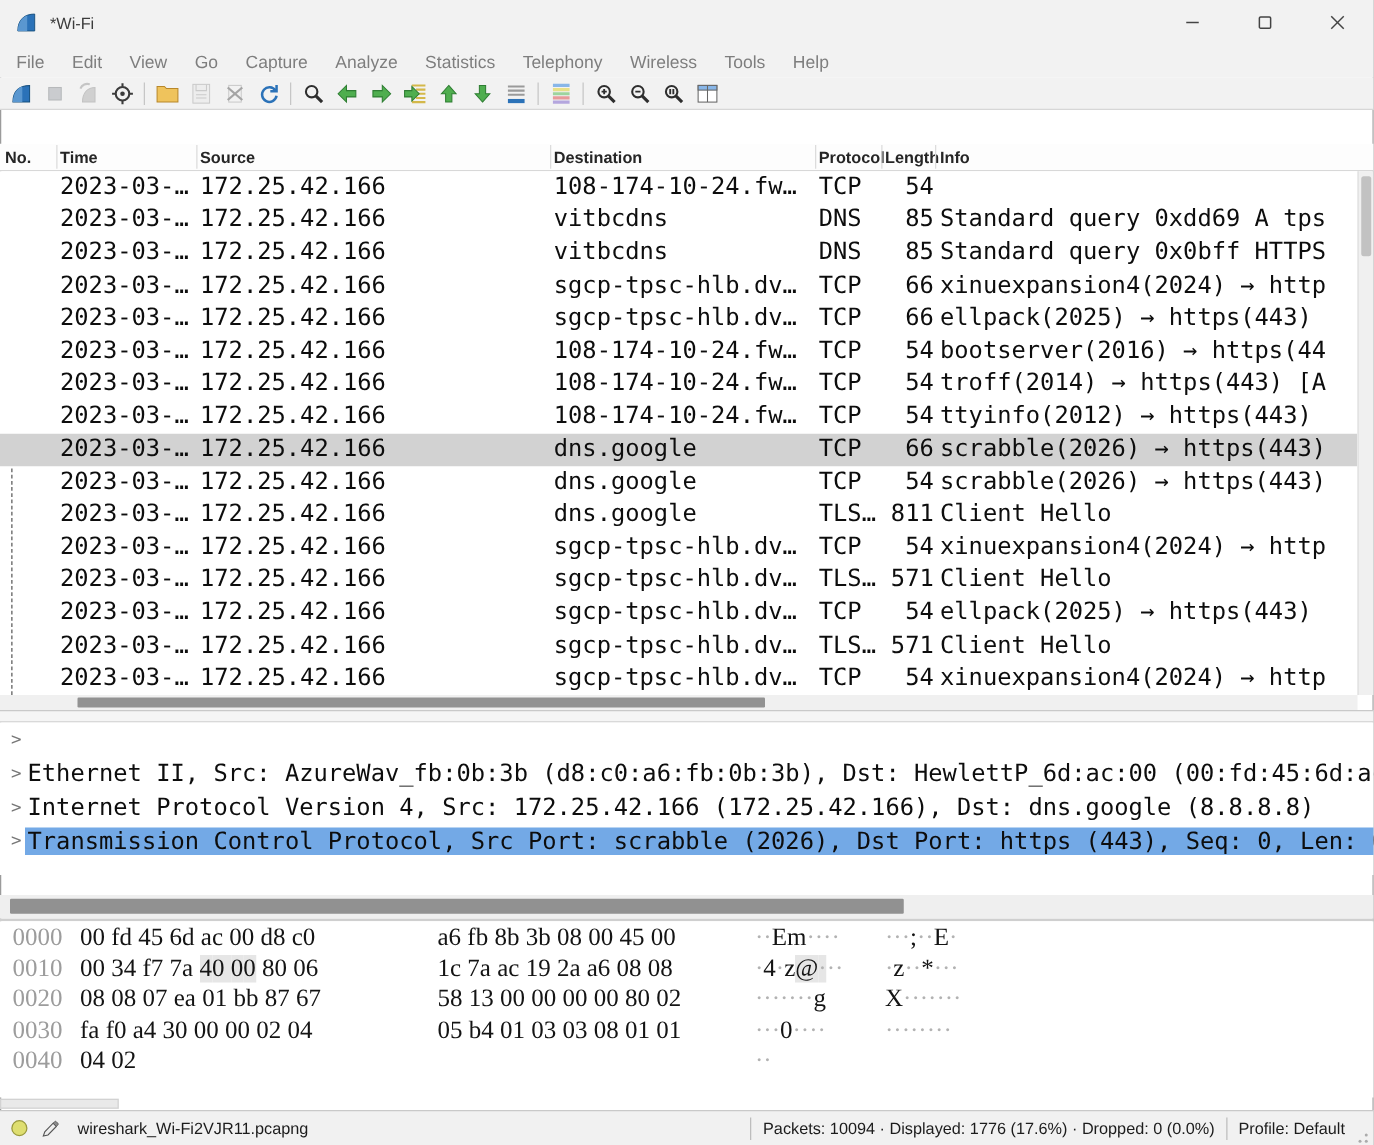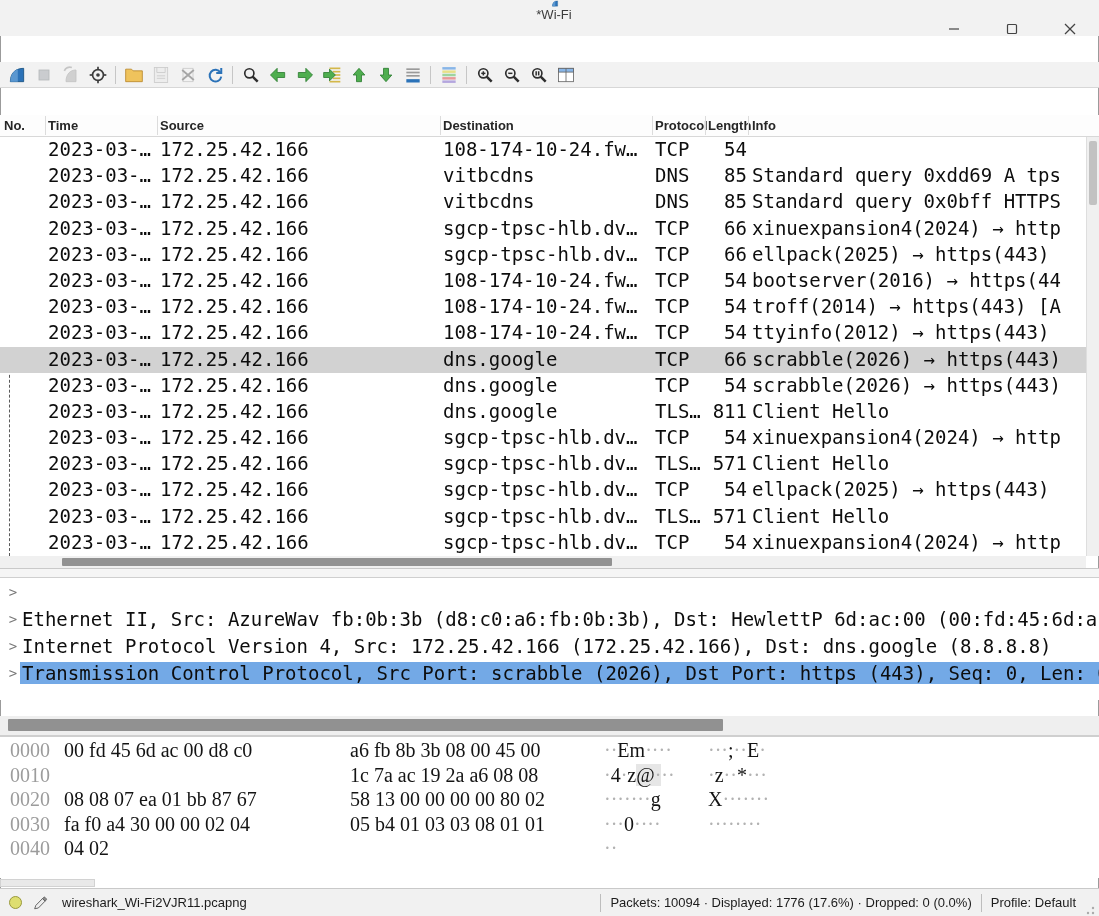--- a/index.html
+++ b/index.html
@@ -3,21 +3,21 @@
 <meta charset="utf-8">
 <style>
   * { box-sizing: border-box; margin: 0; padding: 0; }
   html,body { background:#dcdcdc; }
   .window {
     position: relative; width: 1099px; height: 916px; overflow: hidden;
     background: #ffffff; font-family: "Liberation Sans", "DejaVu Sans", sans-serif;
     box-shadow: inset 0 0 0 1px #9b9b9b;
   }
   
-  .titlebar { position:absolute; top:0; left:0; right:0; height:36px; background:#f2f2f2; display:flex; align-items:center;flex-direction:column; }
+  .titlebar { position:absolute; top:0; left:0; right:0; height:36px; background:#f2f2f2; display:flex; align-items:center; }
   .app-icon { margin-left:11px; width:20px; height:18px; }
   .wtitle { margin-left:9px; font-size:13px; color:#3c3c3c; }
   .wc-group { margin-left:auto; display:flex; height:100%; }
   .wcbtn { width:58px; height:100%; display:flex; align-items:center; justify-content:center; }
   .wcbtn svg { stroke:#444; stroke-width:1.2; fill:none; }
   
   .menubar { position:absolute; top:36px; left:0; right:0; height:26px; background:#f2f2f2; display:flex; align-items:center; padding-left:2px; }
   .menu-item { padding:0 11px; font-size:14px; color:#7e7e7e; line-height:26px; }
   
   .toolbar { position:absolute; top:62px; left:0; right:0; height:26px; background:#f2f2f2; border-bottom:1px solid #d7d7d7; display:flex; align-items:center; padding-left:3px; }
@@ -108,20 +108,33 @@
         </div>
       <div class="wcbtn">
           <svg width="12" height="12">
             <line x1="1" y1="1" x2="11" y2="11"></line>
             <line x1="11" y1="1" x2="1" y2="11"></line>
           </svg>
         </div>
     </div>
   </div>
 
+  <nav class="menubar">
+      <span class="menu-item">File</span>
+      <span class="menu-item">Edit</span>
+      <span class="menu-item">View</span>
+      <span class="menu-item">Go</span>
+      <span class="menu-item">Capture</span>
+      <span class="menu-item">Analyze</span>
+      <span class="menu-item">Statistics</span>
+      <span class="menu-item">Telephony</span>
+      <span class="menu-item">Wireless</span>
+      <span class="menu-item">Tools</span>
+      <span class="menu-item">Help</span>
+    </nav>
 
   <div class="toolbar">
     <span class="tbtn">
         <svg viewBox="0 0 24 24">
           <path d="M4 20 C4 9 11 4 20 4 L20 20 Z" fill="#2b72b8" stroke="#17507f"></path>
           <path d="M4 20 C4 11 9 6 13 5 L13 20 Z" fill="#5a97d0"></path>
         </svg>
       </span>
     <span class="tbtn dis">
         <svg viewBox="0 0 24 24">
@@ -445,20 +458,21 @@
   <div class="hexpane">
       <div class="hrow">
         <span class="part hoff">0000</span>
         <span class="part hx1">00 fd 45 6d ac 00 d8 c0</span>
         <span class="part hx2">a6 fb 8b 3b 08 00 45 00</span>
         <span class="part ha1"><span class="dim">·</span><span class="dim">·</span>Em<span class="dim">·</span><span class="dim">·</span><span class="dim">·</span><span class="dim">·</span></span>
         <span class="part ha2"><span class="dim">·</span><span class="dim">·</span><span class="dim">·</span>;<span class="dim">·</span><span class="dim">·</span>E<span class="dim">·</span></span>
       </div>
       <div class="hrow">
         <span class="part hoff">0010</span>
+        <span class="part hx1">00 34 f7 7a <span class="hl">4</span><span class="hl">0</span><span class="hl"> </span><span class="hl">0</span><span class="hl">0</span> 80 06</span>
         <span class="part hx2">1c 7a ac 19 2a a6 08 08</span>
         <span class="part ha1"><span class="dim">·</span>4<span class="dim">·</span>z<span class="hl">@</span><span class="dim hl">·</span><span class="dim">·</span><span class="dim">·</span></span>
         <span class="part ha2"><span class="dim">·</span>z<span class="dim">·</span><span class="dim">·</span>*<span class="dim">·</span><span class="dim">·</span><span class="dim">·</span></span>
       </div>
       <div class="hrow">
         <span class="part hoff">0020</span>
         <span class="part hx1">08 08 07 ea 01 bb 87 67</span>
         <span class="part hx2">58 13 00 00 00 00 80 02</span>
         <span class="part ha1"><span class="dim">·</span><span class="dim">·</span><span class="dim">·</span><span class="dim">·</span><span class="dim">·</span><span class="dim">·</span><span class="dim">·</span>g</span>
         <span class="part ha2">X<span class="dim">·</span><span class="dim">·</span><span class="dim">·</span><span class="dim">·</span><span class="dim">·</span><span class="dim">·</span><span class="dim">·</span></span>

